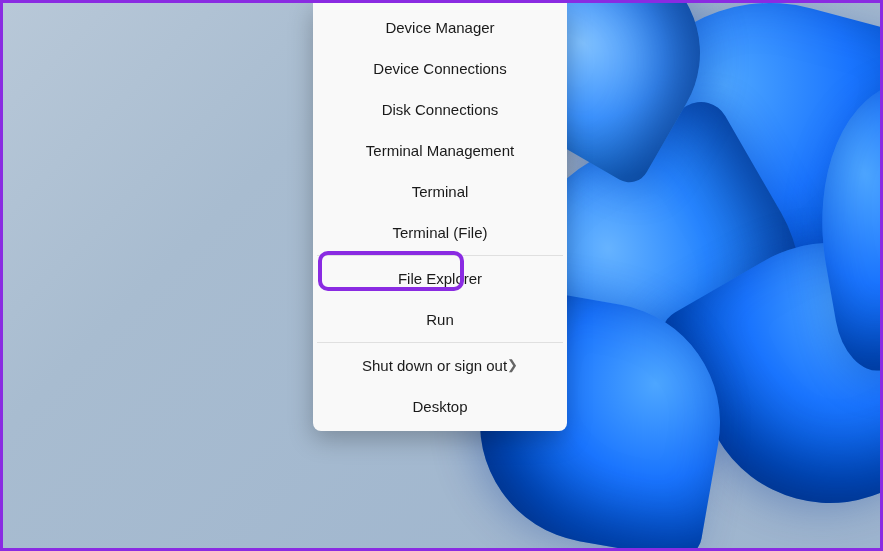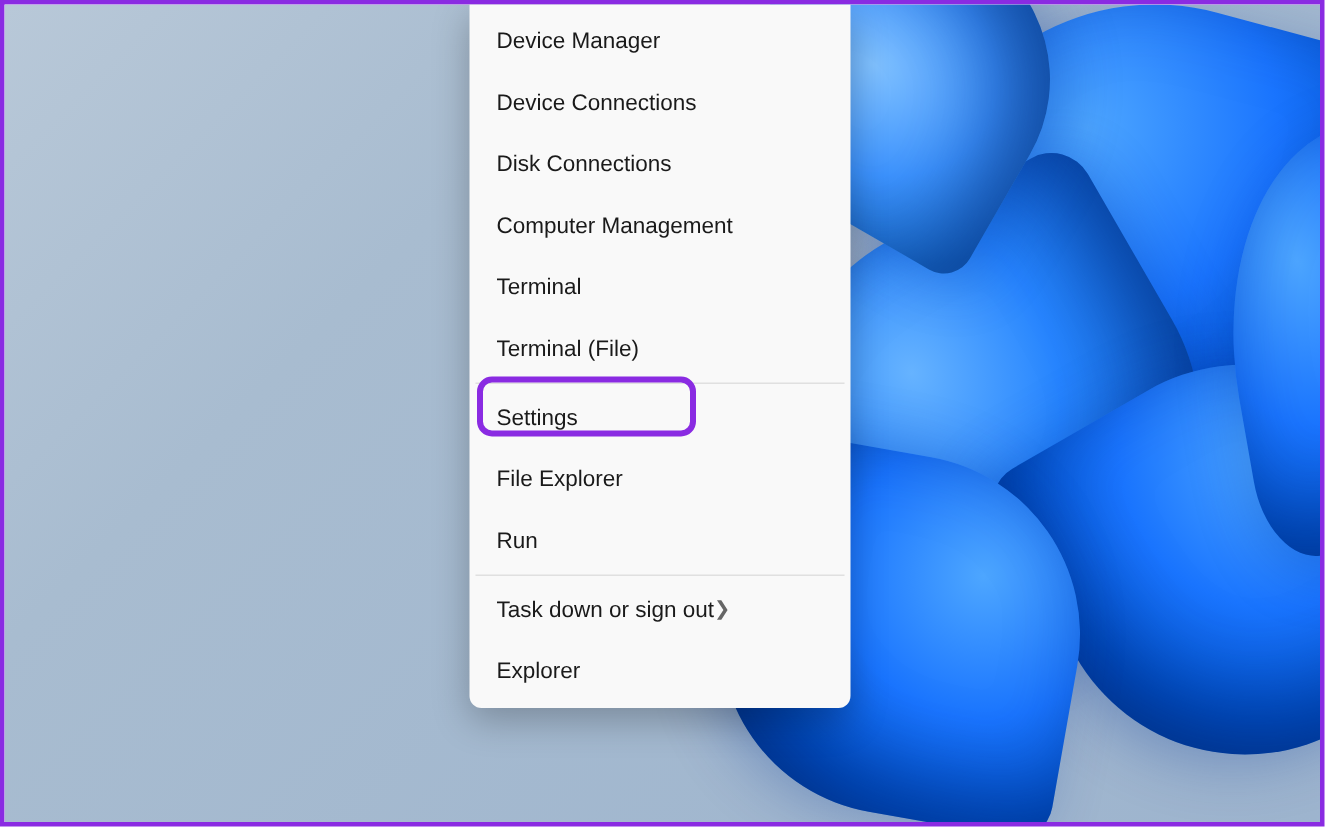--- a/index.html
+++ b/index.html
@@ -51,21 +51,21 @@
       padding: 4px;
       font-size: 15px;
       color: #1a1a1a;
     }
     .menu-item {
       padding: 10px 14px;
       border-radius: 4px;
       cursor: default;
       display: flex;
       align-items: center;
-      justify-content: flex-start;
+      justify-content: center;
       line-height: 1.4;
     }
     .separator {
       height: 1px;
       background: #e0e0e0;
       margin: 2px 0;
     }
     .chevron {
       font-size: 13px;
       color: #666;
@@ -100,45 +100,42 @@
   <div class="menu-item">
     <span>Device Manager</span>
   </div>
   <div class="menu-item">
     <span>Device Connections</span>
   </div>
   <div class="menu-item">
     <span>Disk Connections</span>
   </div>
   <div class="menu-item">
-    <span>Computer Management</span>
+    <span>Terminal Management</span>
   </div>
   <div class="menu-item">
     <span>Terminal</span>
   </div>
   <div class="menu-item">
     <span>Terminal (File)</span>
   </div>
 
   <div class="separator"></div>
 
   <div class="menu-item">
-    <span>Settings</span>
-  </div>
-  <div class="menu-item">
     <span>File Explorer</span>
   </div>
   <div class="menu-item">
     <span>Run</span>
   </div>
 
   <div class="separator"></div>
 
   <div class="menu-item">
-    <span>Task down or sign out</span>
+    <span>Shut down or sign out</span>
     <span class="chevron">❯</span>
   </div>
   <div class="menu-item">
-    <span>Explorer</span>
+    <span>Desktop</span>
   </div>
 </div>
 
 <div class="highlight-box"></div>
 
 </body></html>

